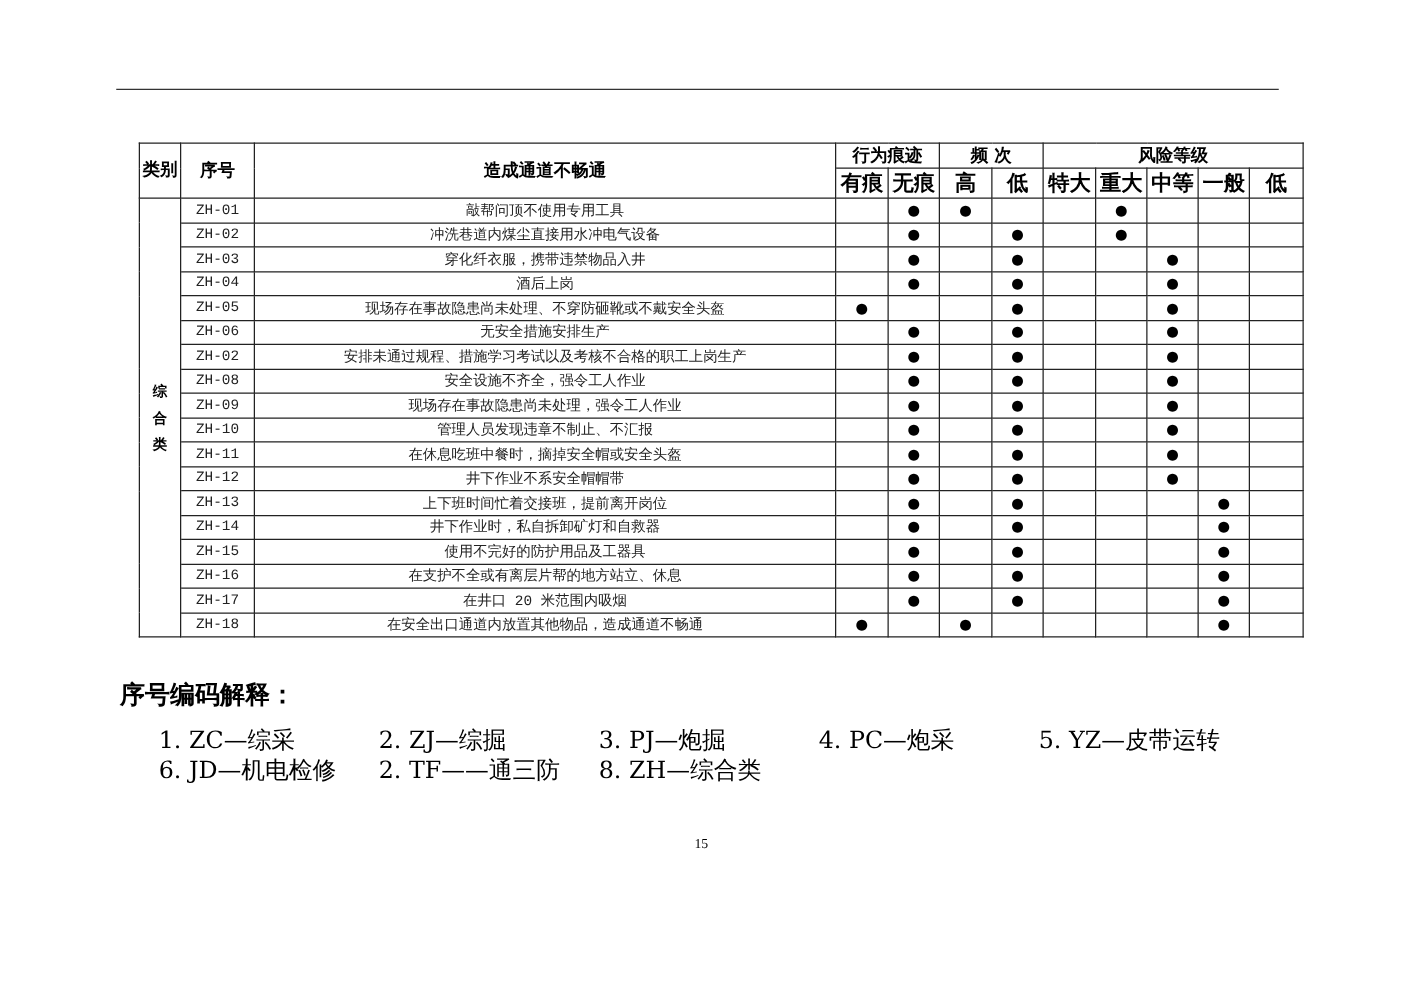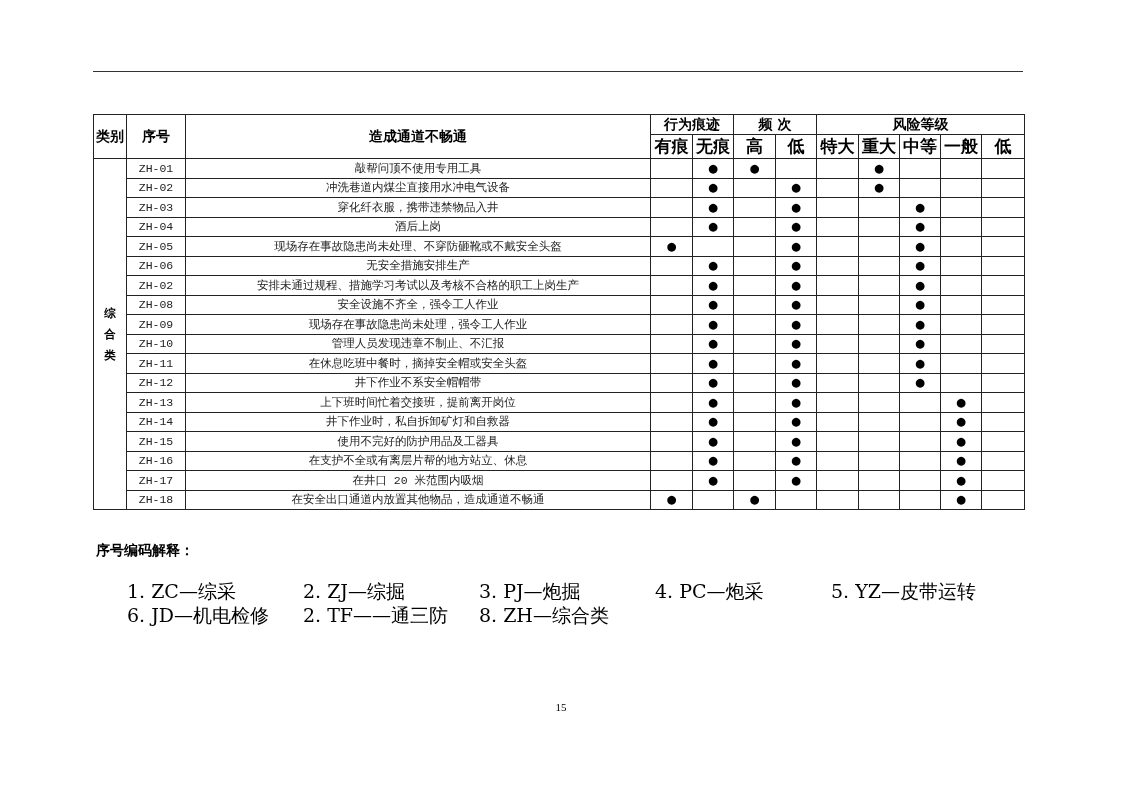--- a/index.html
+++ b/index.html
@@ -3,38 +3,38 @@
   <meta charset="utf-8">
   <style>
     html, body { margin: 0; padding: 0; background: #ffffff; }
     body { width: 1122px; height: 793px; position: relative; overflow: hidden;
            font-family: "DejaVu Serif", "Liberation Serif", serif; color: #000; }
     .top-rule { position: absolute; left: 93px; top: 71px; width: 930px; height: 0;
                 border-top: 1.5px solid #333; }
     table.risk { position: absolute; left: 93px; top: 114px; border-collapse: collapse;
                  table-layout: fixed; width: 931px; }
     table.risk td, table.risk th { border: 1px solid #222; padding: 0; }
-    table.risk { border: 1.5px solid #000; }
+    table.risk { border: 1.5px solid #000; margin-left: 18px; }
     th { font-family: "DejaVu Sans", "Liberation Sans", sans-serif; font-weight: bold; }
     .h1 { height: 20px; font-size: 14px; }
     .h2 { height: 20px; font-size: 11px; }
     .cat-head { font-size: 14px; line-height: 17px; }
     .desc-head { font-size: 14px; }
     .sub { font-size: 17px; }
     tr.row td { height: 18.5px; font-size: 11.5px; }
     td.code { text-align: center; font-family: "Liberation Mono", "DejaVu Sans Mono", monospace; font-size: 11px; color: #222; }
     td.desc { text-align: center; padding-left: 6px; white-space: nowrap; overflow: hidden; color: #222; font-family: Liberation Mono, monospace; }
     td.mark { text-align: center; font-size: 13px; line-height: 1; }
     td.cat { text-align: center; vertical-align: middle; font-family: "DejaVu Sans", "Liberation Sans", sans-serif;
              font-weight: bold; font-size: 15px; line-height: 21px; }
     .legend-title { position: absolute; left: 96px; top: 542px; font-family: "DejaVu Sans", "Liberation Sans", sans-serif;
-                    font-weight: bold; font-size: 14px; text-align: center; }
+                    font-weight: bold; font-size: 20px; text-align: center; }
     .legend-row { position: absolute; left: 127px; font-size: 19px; display: flex; }
     .legend-row span { display: inline-block; width: 176px; white-space: nowrap; }
-    .page-num { position: absolute; left: 0; width: 1122px; top: 701px; text-align: center;
+    .page-num { position: absolute; left: 0; width: 1122px; top: 669px; text-align: center;
                 font-family: "Liberation Serif", serif; font-size: 11px; }
   </style>
 </head>
 <body>
 
 <div class="top-rule"></div>
 
 <table class="risk">
   <colgroup>
     <col style="width:33px">

